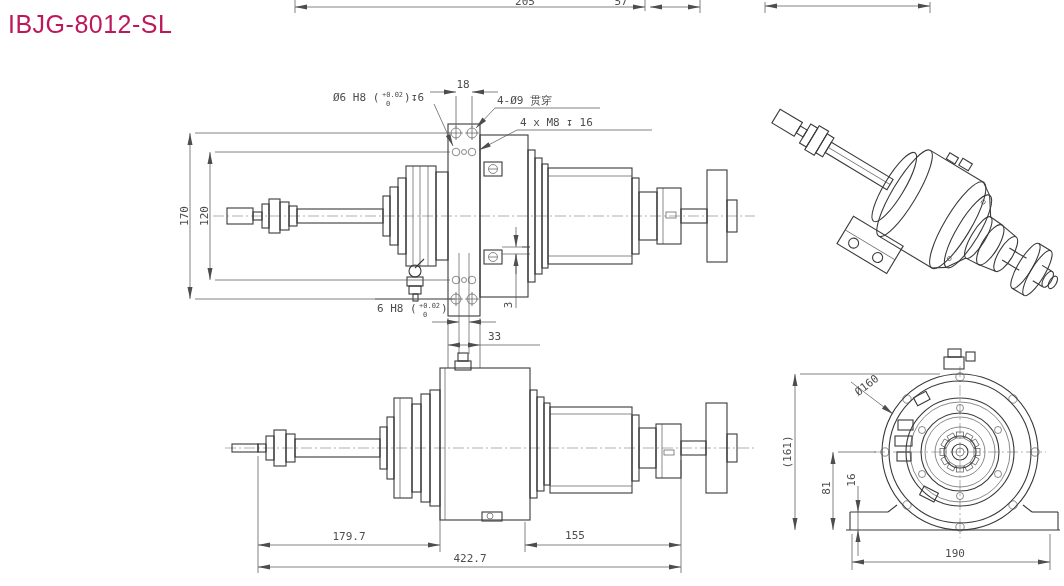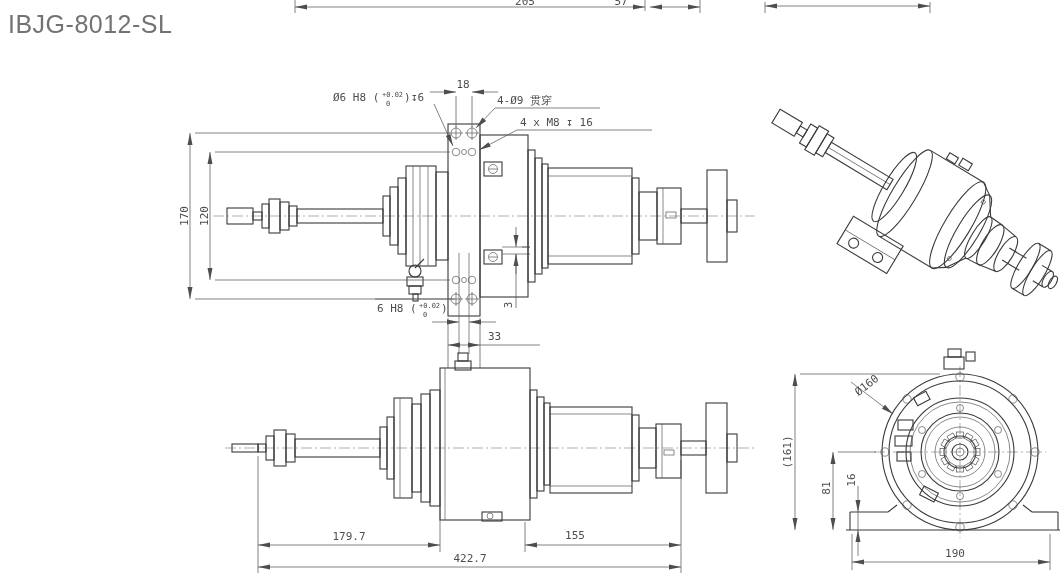--- a/index.html
+++ b/index.html
@@ -1,18 +1,18 @@
 <!DOCTYPE html>
 <html><head>
 <meta charset="utf-8">
 <style>
   html,body{margin:0;padding:0;background:#fff;}
   .canvas{position:relative;width:1064px;height:586px;background:#fff;overflow:hidden;
           font-family:"Liberation Sans", sans-serif;}
-  .title{position:absolute;left:8px;top:10px;font-size:25px;color:#737373;letter-spacing:.5px;}
+  .title{position:absolute;left:8px;top:10px;font-size:25px;color:#be185d;letter-spacing:.5px;}
   svg{position:absolute;left:0;top:0;}
   .o{stroke:#3a3a3a;fill:none;stroke-width:1.1;}
   .t{stroke:#4a4a4a;fill:none;stroke-width:.65;}
   .d{stroke:#5a5a5a;fill:none;stroke-width:.75;}
   .c{stroke:#7a7a7a;fill:none;stroke-width:.6;stroke-dasharray:11 3 2 3;}
   text.dim{font-family:"DejaVu Sans Mono","DejaVu Sans",monospace;font-size:11px;fill:#4d4d4d;stroke:none;}
   text.sm{font-family:"DejaVu Sans Mono","DejaVu Sans",monospace;font-size:7px;fill:#4d4d4d;stroke:none;}
 </style>
 </head>
 <body>

